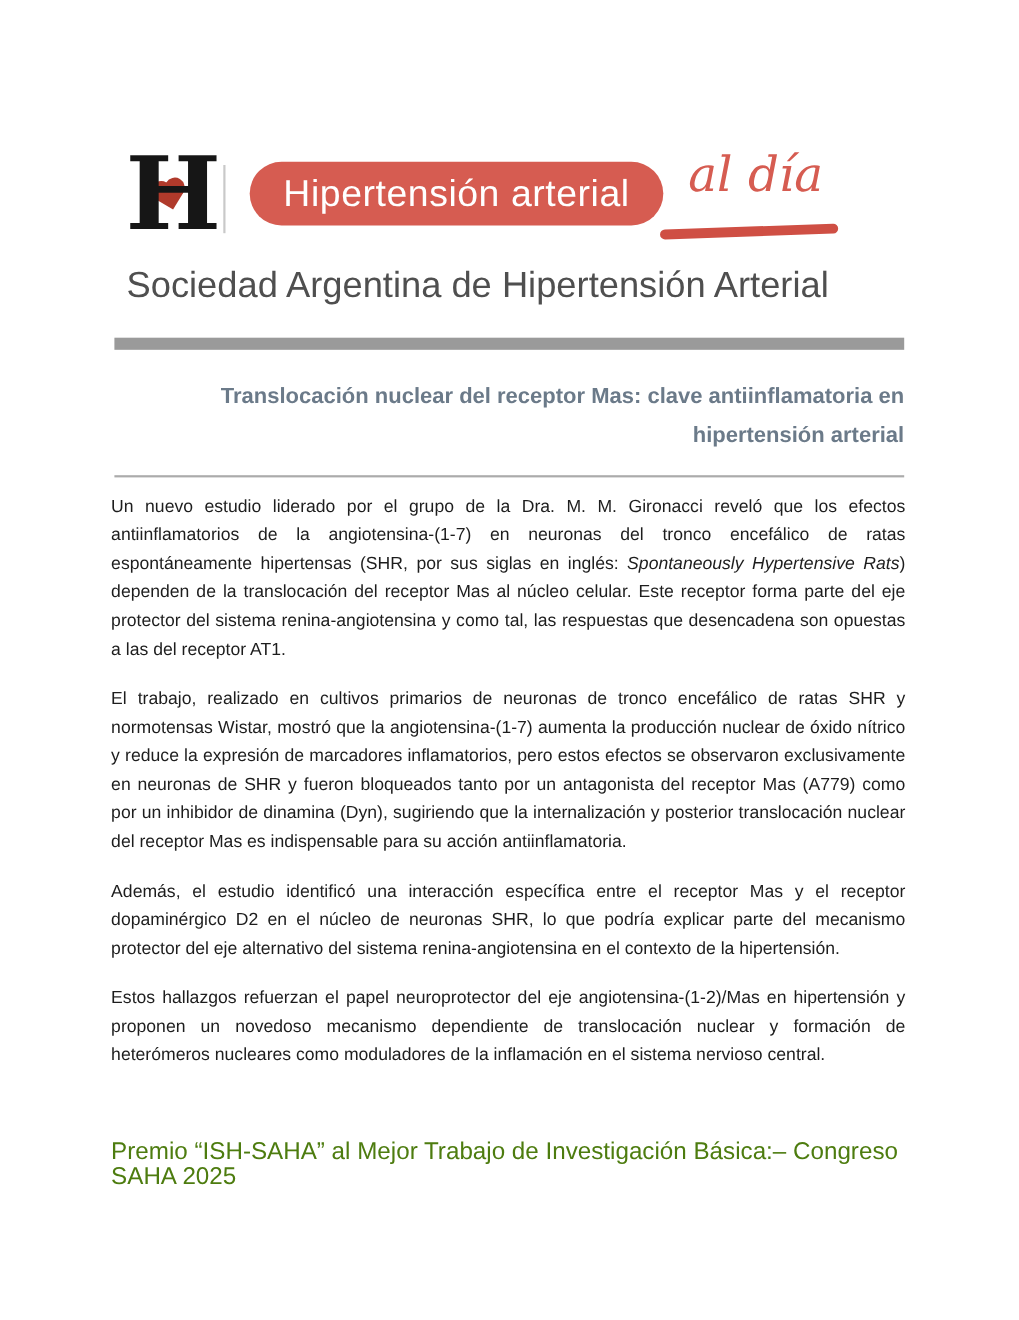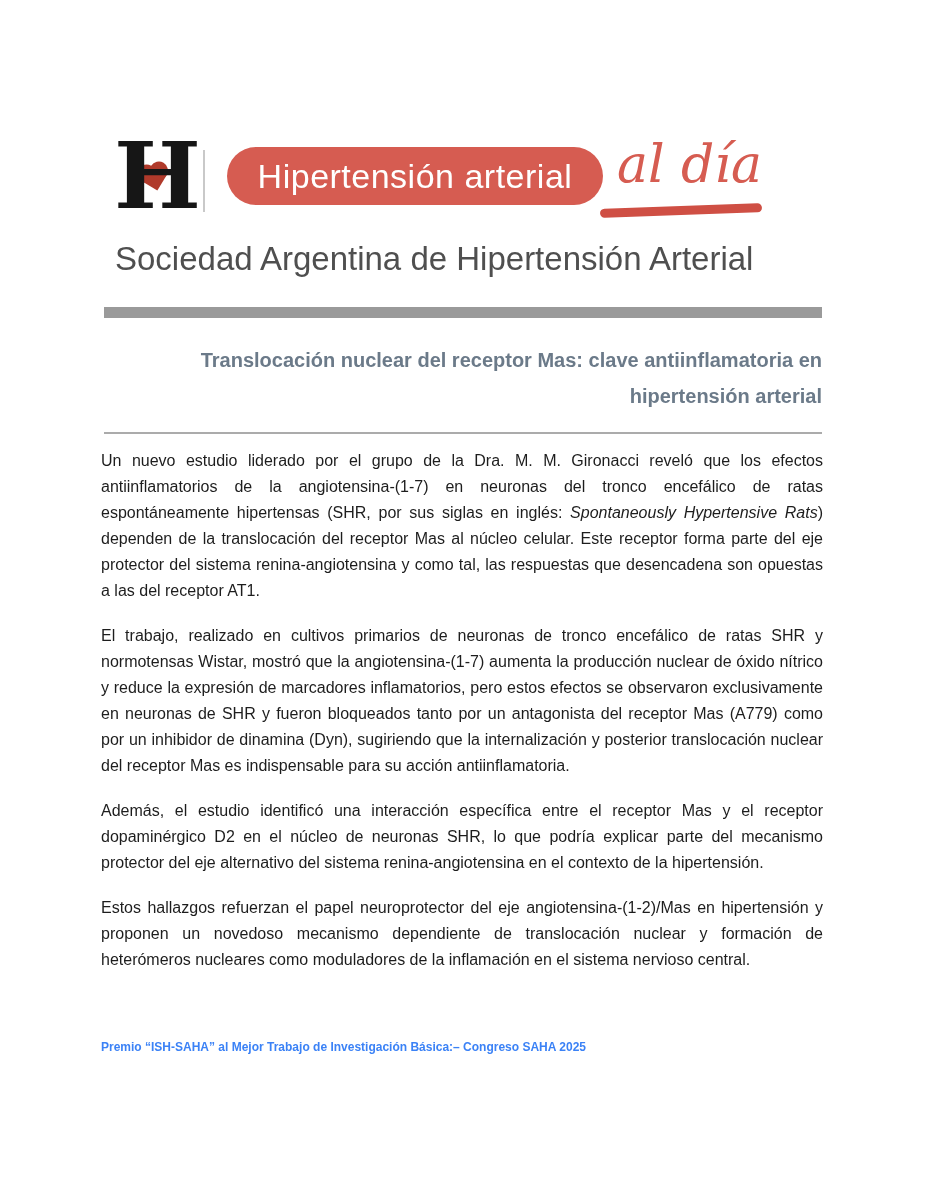--- a/index.html
+++ b/index.html
@@ -57,23 +57,23 @@
     position: absolute; left: 227px; top: 147px;
     width: 376px; height: 58px;
     background: var(--brand-red);
     border-radius: 29px;
     display: flex; align-items: center; justify-content: center;
     color: #ffffff; font-size: 34px; letter-spacing: 0.5px;
   }
 
   .brand-script {
     position: absolute; left: 612px; top: 136px;
-    width: 150px; text-align: right;
+    width: 150px; text-align: center;
     font-family: "DejaVu Serif", serif;
-    font-style: italic; font-size: 52px; line-height: 1.1;
+    font-style: italic; font-size: 44px; line-height: 1.1;
     color: var(--brand-red);
   }
   .brand-underline {
     position: absolute; left: 600px; top: 206px;
     width: 162px; height: 9px;
     background: var(--underline-red);
     border-radius: 5px;
     transform: rotate(-2deg);
   }
 
@@ -111,22 +111,22 @@
     font-size: 16px; line-height: 26px;
     text-align: justify;
     color: var(--body-text);
   }
   .article-body p { margin: 0 0 19px 0; }
   .article-body em { font-style: italic; }
 
   .footer-note {
     position: absolute; left: 101px; top: 1036px;
     width: 722px;
-    font-weight: bold; font-size: 12px; line-height: 22px;
-    color: #3b82f6;
+    font-weight: normal; font-size: 22px; line-height: 22px;
+    color: #4d7c0f;
   }
 </style>
 </head>
 <body>
 
 <div class="heart-wrap">
   <div class="heart"></div>
 </div>
 <div class="logo-h">H</div>
 <div class="logo-vline"></div>

